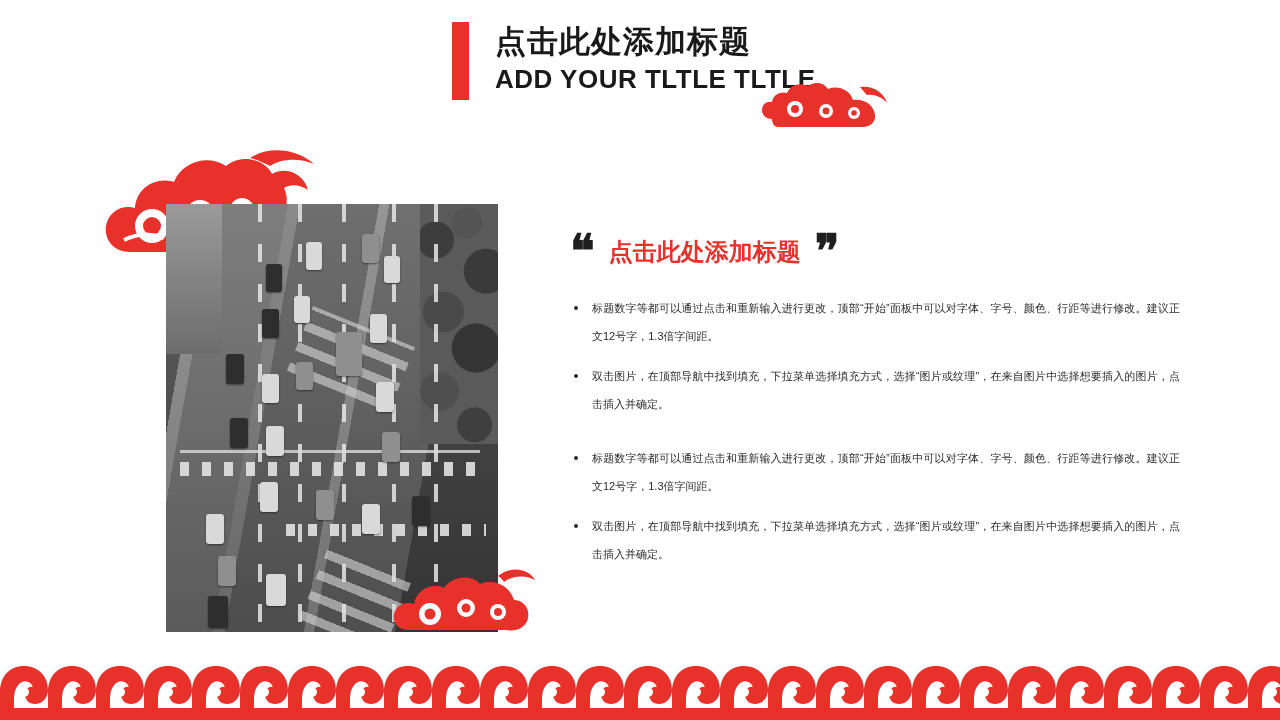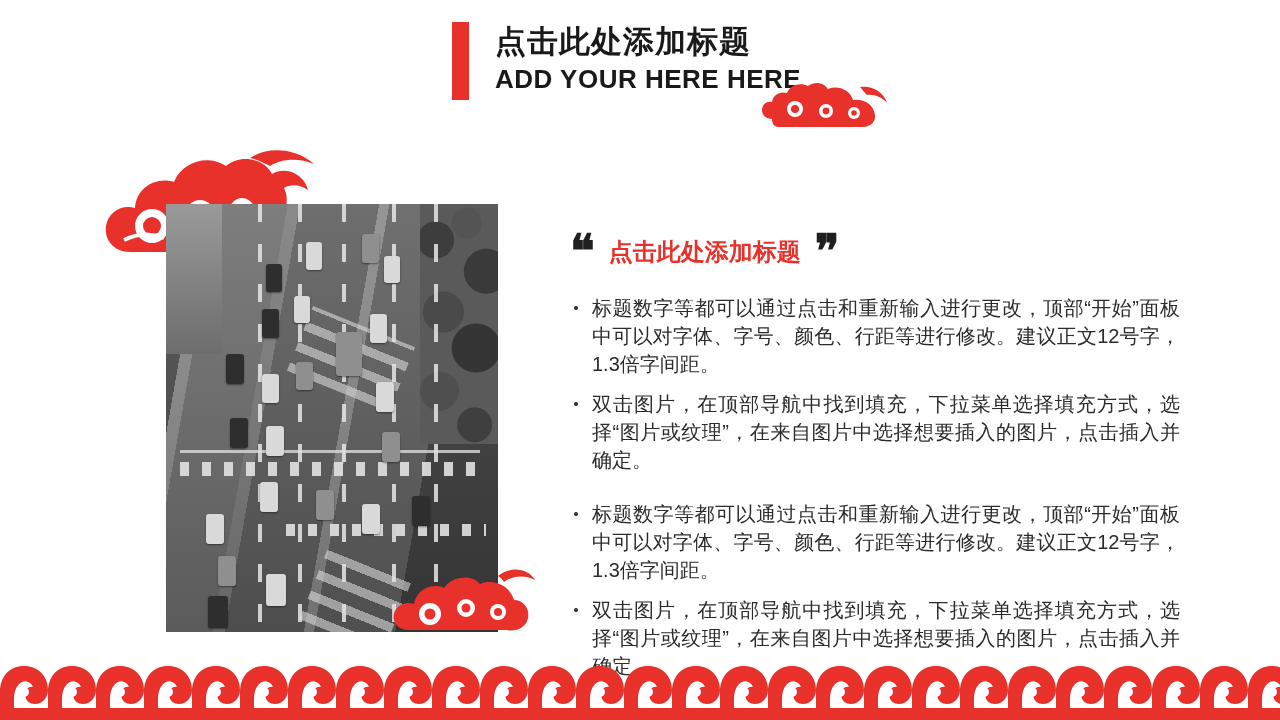--- a/index.html
+++ b/index.html
@@ -168,21 +168,21 @@
     white-space: nowrap;
   }
   ul.bullets {
     list-style: none;
     margin: 0;
     padding: 0;
   }
   ul.bullets li {
     position: relative;
     padding-left: 22px;
-    font-size: 20px;
+    font-size: 11px;
     line-height: 28px;
     color: #2b2b2b;
     margin-bottom: 12px;
     text-align: justify;
   }
   ul.bullets li::before {
     content: "";
     position: absolute;
     left: 4px;
     top: 12px;
@@ -202,21 +202,21 @@
     height: 58px;
   }
 </style>
 </head>
 <body>
 
 <div class="header">
   <div class="header-bar"></div>
   <div class="header-text">
     <div class="title-cn">点击此处添加标题</div>
-    <div class="title-en">ADD YOUR HERE HERE</div>
+    <div class="title-en">ADD YOUR TLTLE TLTLE</div>
   </div>
 </div>
 
 <svg class="header-cloud" viewBox="0 0 130 55">
   <g fill="#e8312b">
     <path d="M12 44 C6 44 2 40 2 35 C2 29 7 26 12 27 C13 20 20 16 27 18 C30 10 40 7 48 11 C54 6 64 7 68 14 C78 10 90 15 93 25 C104 23 114 30 115 40 C116 47 110 52 103 52 L18 52 C14 52 12 48 12 44 Z"></path>
     <path d="M100 12 C112 10 124 17 127 28 C122 22 114 19 107 20 C104 17 102 14 100 12 Z"></path>
     <circle cx="35" cy="34" r="8" fill="#ffffff"></circle>
     <circle cx="35" cy="34" r="4" fill="#e8312b"></circle>
     <circle cx="66" cy="36" r="7" fill="#ffffff"></circle>

